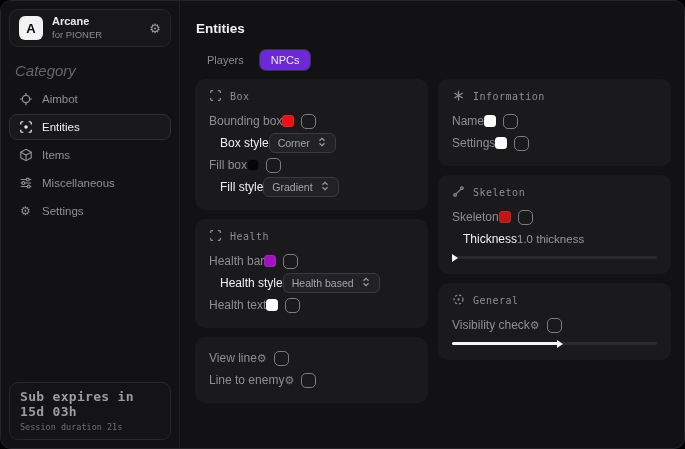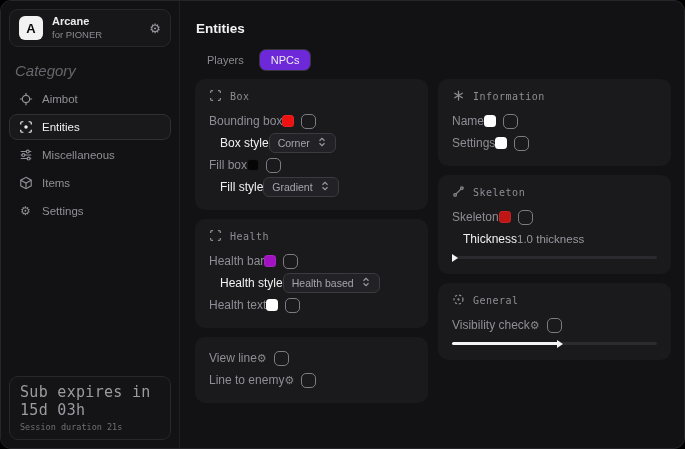--- a/index.html
+++ b/index.html
@@ -40,21 +40,21 @@
     display:flex; align-items:center; gap:9px; height:26px; padding:0 8px;
     border-radius:8px; border:1px solid transparent;
     color:#8f8f96; font-size:11.5px; cursor:pointer;
   }
   .nav-item.active { color:#f0f0f2; background:#19191c; border-color:#2f2f34; }
   .nav-item .nicon { width:15px; height:15px; display:flex; align-items:center; justify-content:center; font-size:12px; }
   .footer-card {
     margin-top:auto; background:#141417; border:1px solid #28282c; border-radius:9px;
     padding:6px 10px 7px; font-family:"DejaVu Sans Mono", monospace;
   }
-  .footer-line1 { font-size:15px; color:#9b9ba1; letter-spacing:0.3px; }
+  .footer-line1 { font-size:13px; color:#9b9ba1; letter-spacing:0.3px;font-weight:bold; }
   .footer-line2 { font-size:8.5px; color:#6f6f76; margin-top:3px; }
 
   
   .main { flex:1; padding:13px 13px 13px 15px; overflow:hidden; }
   .page-title { font-size:13.5px; font-weight:bold; color:#f2f2f4; margin:7px 0 13px 1px; }
   .tabs { display:flex; gap:3px; margin-bottom:8px; }
   .tab {
     padding:4px 11px; font-size:11px; color:#8a8a90; border-radius:7px;
     border:1px solid transparent; background:none; cursor:pointer;
     font-family:"Liberation Sans", sans-serif;
@@ -137,42 +137,42 @@
               <path d="M11 2 h1.5 Q14 2 14 3.5 V5"></path>
               <path d="M14 11 v1.5 Q14 14 12.5 14 H11"></path>
               <path d="M5 14 H3.5 Q2 14 2 12.5 V11"></path>
               <circle cx="8" cy="8" r="2" fill="currentColor" stroke="none"></circle>
           </svg>
         </span>
         <span>Entities</span>
       </div>
       <div class="nav-item">
         <span class="nicon">
+          <svg width="14" height="14" viewBox="0 0 16 16" fill="none" stroke="currentColor" stroke-width="1.3">
+            <path d="M8 1.5 L14 4.8 V11.2 L8 14.5 L2 11.2 V4.8 Z"></path>
+              <path d="M2 4.8 L8 8 L14 4.8"></path>
+              <line x1="8" y1="8" x2="8" y2="14.5"></line>
+          </svg>
+        </span>
+        <span>Items</span>
+      </div>
+      <div class="nav-item">
+        <span class="nicon">
           <svg width="14" height="14" viewBox="0 0 16 16" fill="none" stroke="currentColor" stroke-width="1.4">
             <line x1="2" y1="4" x2="14" y2="4"></line>
               <circle cx="10" cy="4" r="1.7" fill="#121214"></circle>
               <line x1="2" y1="8" x2="14" y2="8"></line>
               <circle cx="5" cy="8" r="1.7" fill="#121214"></circle>
               <line x1="2" y1="12" x2="14" y2="12"></line>
               <circle cx="11" cy="12" r="1.7" fill="#121214"></circle>
           </svg>
         </span>
         <span>Miscellaneous</span>
       </div>
       <div class="nav-item">
-        <span class="nicon">
-          <svg width="14" height="14" viewBox="0 0 16 16" fill="none" stroke="currentColor" stroke-width="1.3">
-            <path d="M8 1.5 L14 4.8 V11.2 L8 14.5 L2 11.2 V4.8 Z"></path>
-              <path d="M2 4.8 L8 8 L14 4.8"></path>
-              <line x1="8" y1="8" x2="8" y2="14.5"></line>
-          </svg>
-        </span>
-        <span>Items</span>
-      </div>
-      <div class="nav-item">
         <span class="nicon">⚙</span>
         <span>Settings</span>
       </div>
     </nav>
 
     <div class="footer-card">
       <div class="footer-line1">Sub expires in 15d 03h</div>
       <div class="footer-line2">Session duration 21s</div>
     </div>
   </aside>

